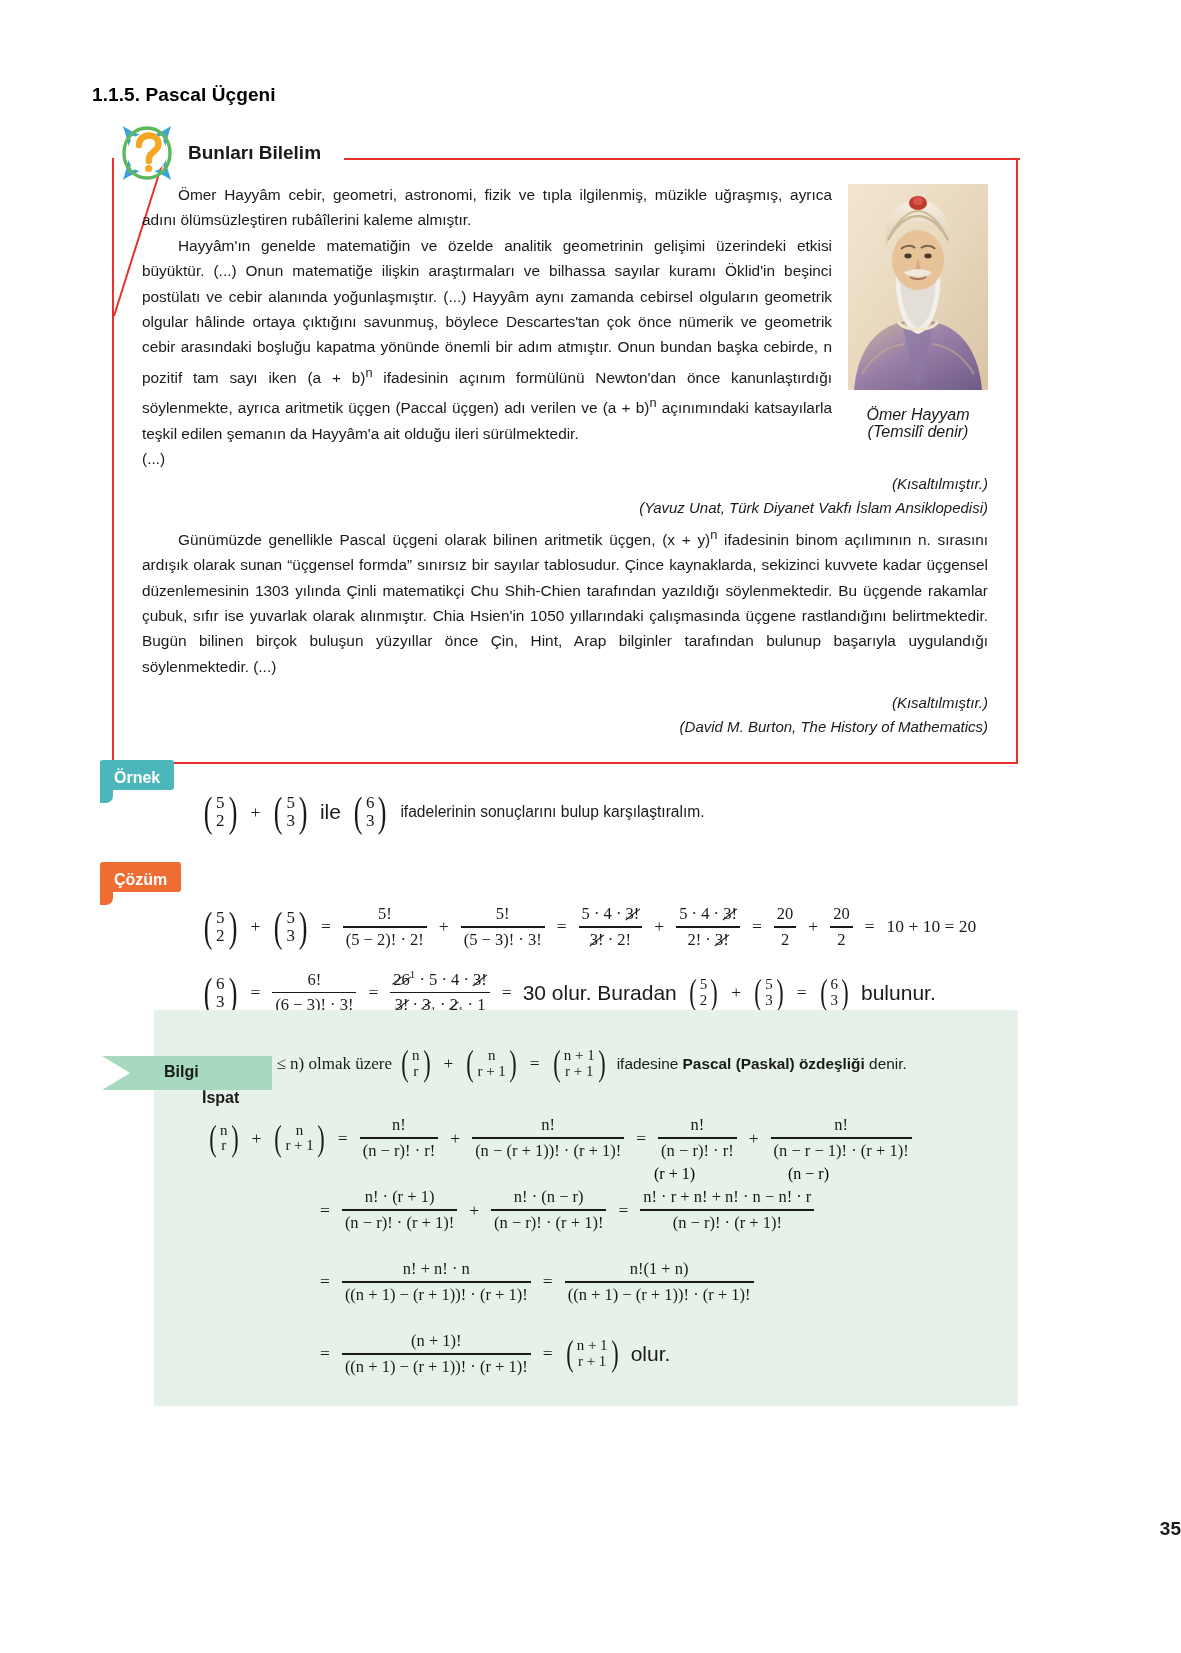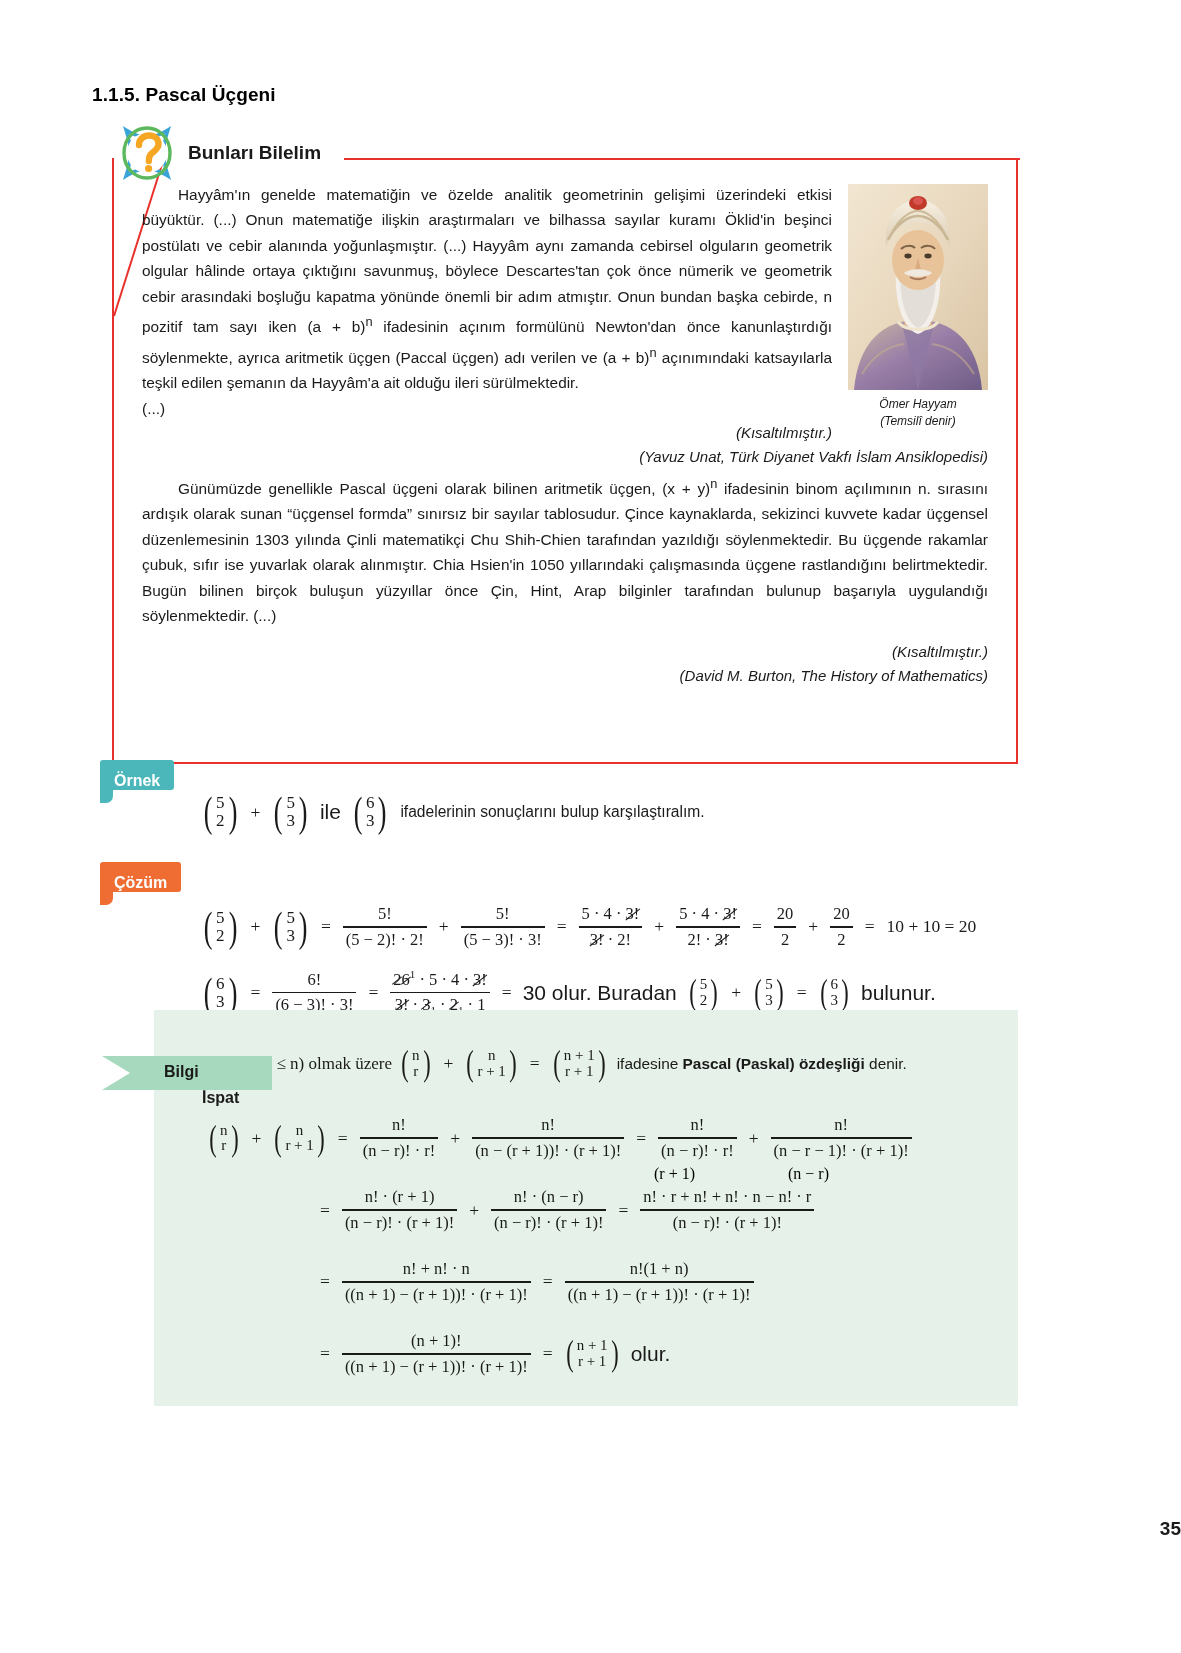--- a/index.html
+++ b/index.html
@@ -82,42 +82,42 @@
   }
   .portrait {
     width: 140px; height: 206px;
     border: 0;
     position: relative;
     overflow: hidden;
     background: linear-gradient(160deg,#efe2cf 0%, #e9d9c2 40%, #dfcbb0 100%);
   }
   .portrait svg { display:block; width:140px; height:206px; }
   .portrait-cap {
-    margin-top: 6px;
-    font-size: 12px;
+    margin-top: 16px;
+    font-size: 16px;
     font-style: italic;
     line-height: 17px;
     text-align: center;
     color: #1a1a1a;
   }
 
   .cite {
     font-size: 15px;
     font-style: italic;
     text-align: right;
     line-height: 24px;
     color: #1a1a1a;
   }
 
   
   .tab {
     position: absolute;
     height: 30px;
-    padding: 0 14px;
-    display: flex; align-items: flex-end;
+    padding: 9px 14px;
+    display: flex; align-items: flex-start;
     font-size: 16px; font-weight: bold;
     color: #ffffff;
     border-radius: 3px 3px 3px 0;
   }
   .tab::after {
     content: "";
     position: absolute;
     left: 0; top: 30px;
     width: 13px; height: 13px;
     background: inherit;
@@ -328,20 +328,21 @@
             <path d="M126 190 C114 170, 100 162, 84 160" stroke="#c4ab8d" stroke-width="2" fill="none" opacity="0.6"></path>
           </svg>
         </div>
         <div class="portrait-cap">
           <span>Ömer Hayyam</span><br>
           <span>(Temsilî denir)</span>
         </div>
       </div>
 
       <div class="bb-text">
+        <p>Ömer Hayyâm cebir, geometri, astronomi, fizik ve tıpla ilgilenmiş, müzikle uğraşmış, ayrıca adını ölümsüzleştiren rubâîlerini kaleme almıştır.</p>
         <p><span>Hayyâm'ın genelde matematiğin ve özelde analitik geometrinin gelişimi üzerindeki etkisi büyüktür. (...) Onun matematiğe ilişkin araştırmaları ve bilhassa sayılar kuramı Öklid'in beşinci postülatı ve cebir alanında yoğunlaşmıştır. (...) Hayyâm aynı zamanda cebirsel olguların geometrik olgular hâlinde ortaya çıktığını savunmuş, böylece Descartes'tan çok önce nümerik ve geometrik cebir arasındaki boşluğu kapatma yönünde önemli bir adım atmıştır. Onun bundan başka cebirde, n pozitif tam sayı iken (a + b)</span><sup>n</sup><span> ifadesinin açınım formülünü Newton'dan önce kanunlaştırdığı söylenmekte, ayrıca aritmetik üçgen (Paccal üçgen) adı verilen ve (a + b)</span><sup>n</sup><span> açınımındaki katsayılarla teşkil edilen şemanın da Hayyâm'a ait olduğu ileri sürülmektedir.</span></p>
         <p class="indent-none">(...)</p>
 
         <div class="cite">
           <div>(Kısaltılmıştır.)</div>
           <div>(Yavuz Unat, Türk Diyanet Vakfı İslam Ansiklopedisi)</div>
         </div>
 
         <p style="margin-top:2px"><span>Günümüzde genellikle Pascal üçgeni olarak bilinen aritmetik üçgen, (x + y)</span><sup>n</sup><span> ifadesinin binom açılımının n. sırasını ardışık olarak sunan “üçgensel formda” sınırsız bir sayılar tablosudur.  Çince kaynaklarda, sekizinci kuvvete kadar üçgensel düzenlemesinin 1303 yılında Çinli matematikçi Chu Shih-Chien tarafından yazıldığı söylenmektedir. Bu üçgende rakamlar çubuk, sıfır ise yuvarlak olarak alınmıştır. Chia Hsien'in 1050 yıllarındaki çalışmasında üçgene rastlandığını belirtmektedir. Bugün bilinen birçok buluşun yüzyıllar önce Çin, Hint, Arap bilginler tarafından bulunup başarıyla uygulandığı söylenmektedir. (...)</span></p>
 

